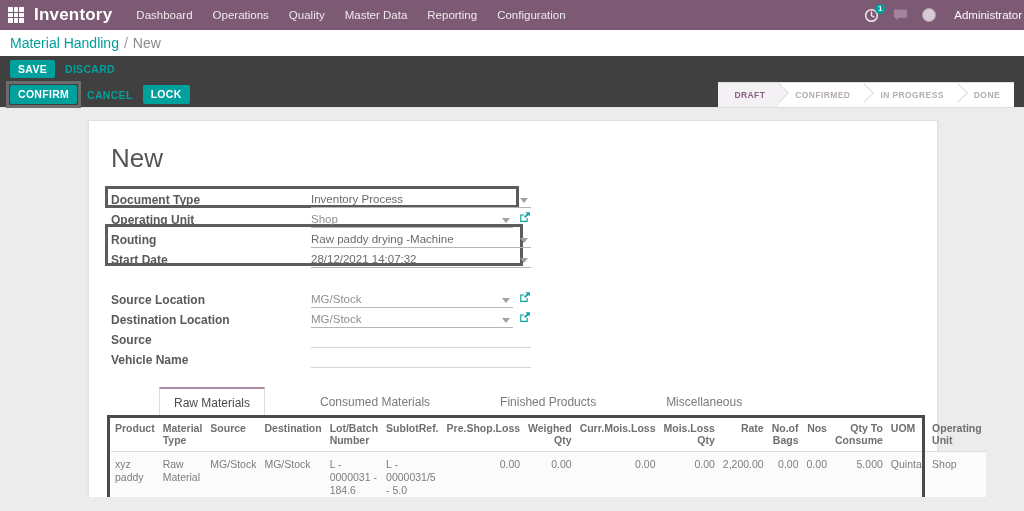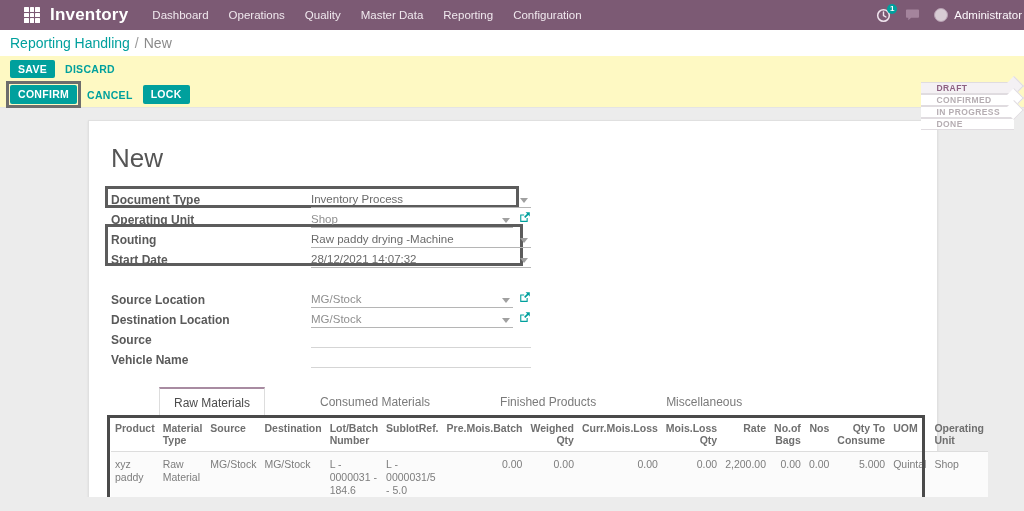--- a/index.html
+++ b/index.html
@@ -12,21 +12,21 @@
     font-size: 12px;
     color: #4c4c4c;
   }
 
   
   .navbar {
     height: 30px;
     background: #7c5a74;
     display: flex;
     align-items: center;
-    padding: 0 24px;
+    padding: 0 8px;
     color: #ffffff;
     position: relative;
   }
   .apps-icon {
     width: 16px; height: 16px;
     display: grid;
     grid-template-columns: repeat(3, 1fr);
     grid-template-rows: repeat(3, 1fr);
     gap: 1px;
     margin-right: 10px;
@@ -65,21 +65,21 @@
     color: #fff;
     font-size: 8px;
     line-height: 10px;
     min-width: 10px;
     height: 10px;
     border-radius: 5px;
     text-align: center;
     padding: 0 1px;
     font-weight: bold;
   }
-  .user-block { display: flex; align-items: center; gap: 6px; cursor: pointer; }
+  .user-block { display: flex; align-items: center; gap: 18px; cursor: pointer; }
   .avatar {
     width: 14px; height: 14px;
     border-radius: 50%;
     background: #d8ccd4;
     border: 1px solid #b79fb2;
   }
   .user-name { font-size: 11.5px; color: #fdf8fc; white-space: nowrap; }
 
   
   .breadcrumb-bar {
@@ -89,21 +89,21 @@
     align-items: center;
     padding: 0 10px;
     font-size: 14px;
   }
   .bc-link { color: #00a09d; cursor: pointer; }
   .bc-sep { color: #9b9b9b; margin: 0 5px; }
   .bc-current { color: #8a8a8a; }
 
   
   .cp-row {
-    background: #fef9c3;
+    background: #404040;
     display: flex;
     align-items: center;
     padding: 0 10px;
     gap: 10px;
     position: relative;
   }
   .cp-row-top { height: 26px; }
   .cp-row-bottom { height: 26px; border-bottom: 1px solid #e4e4e4; }
   .btn-primary {
     background: #00a09d;
@@ -135,21 +135,20 @@
   }
   .confirm-wrap { display: inline-block; }
 
   
   .statusbar {
     position: absolute;
     right: 10px; top: 0;
     height: 26px;
     display: flex;
     align-items: stretch;
-    flex-direction: column;
   }
   .status-step {
     position: relative;
     display: flex;
     align-items: center;
     padding: 0 14px 0 16px;
     font-size: 8.5px;
     font-weight: bold;
     letter-spacing: 0.4px;
     color: #b5adb2;
@@ -371,21 +370,21 @@
       </svg>
     </div>
     <div class="user-block">
       <span class="avatar"></span>
       <span class="user-name">Administrator</span>
     </div>
   </div>
 </div>
 
 <div class="breadcrumb-bar">
-  <span class="bc-link">Reporting Handling</span>
+  <span class="bc-link">Material Handling</span>
   <span class="bc-sep">/</span>
   <span class="bc-current">New</span>
 </div>
 
 <div class="cp-row cp-row-top">
   <button class="btn-primary">SAVE</button>
   <button class="btn-link">DISCARD</button>
 </div>
 
 <div class="cp-row cp-row-bottom">
@@ -512,21 +511,21 @@
         <div class="table-outline"></div>
         <table class="list">
           <thead>
             <tr>
               <th class="ta-l">Product</th>
               <th class="ta-l">Material Type</th>
               <th class="ta-l">Source</th>
               <th class="ta-l">Destination</th>
               <th class="ta-l">Lot/Batch Number</th>
               <th class="ta-l">SublotRef.</th>
-              <th class="ta-r">Pre.Mois.Batch</th>
+              <th class="ta-r">Pre.Shop.Loss</th>
               <th class="ta-r">Weighed Qty</th>
               <th class="ta-r">Curr.Mois.Loss</th>
               <th class="ta-r">Mois.Loss Qty</th>
               <th class="ta-r">Rate</th>
               <th class="ta-r">No.of Bags</th>
               <th class="ta-r">Nos</th>
               <th class="ta-r">Qty To Consume</th>
               <th class="ta-l">UOM</th>
               <th class="ta-l">Operating Unit</th>
             </tr>

